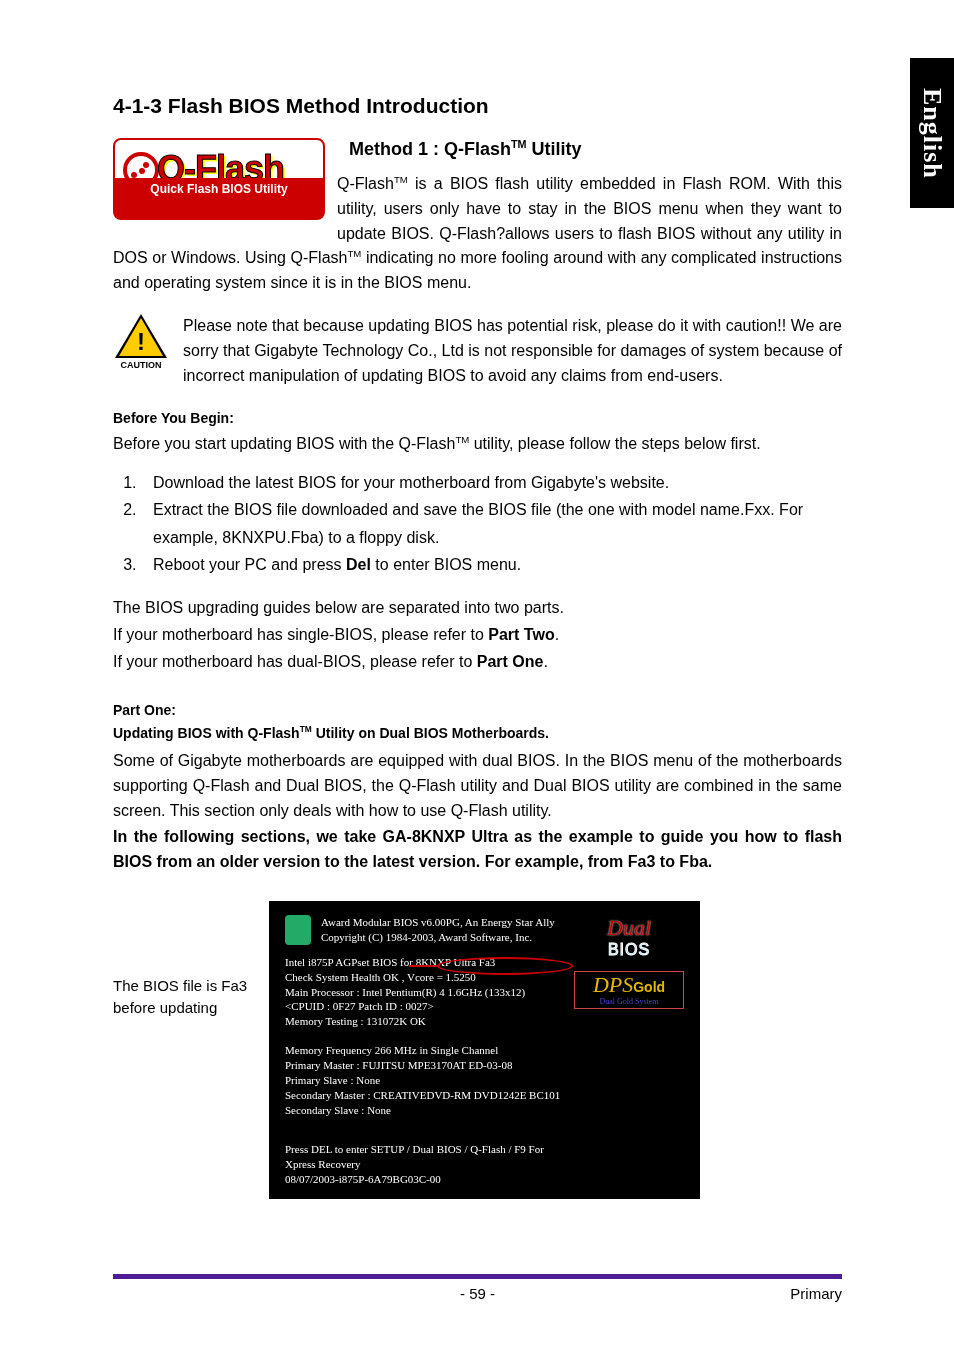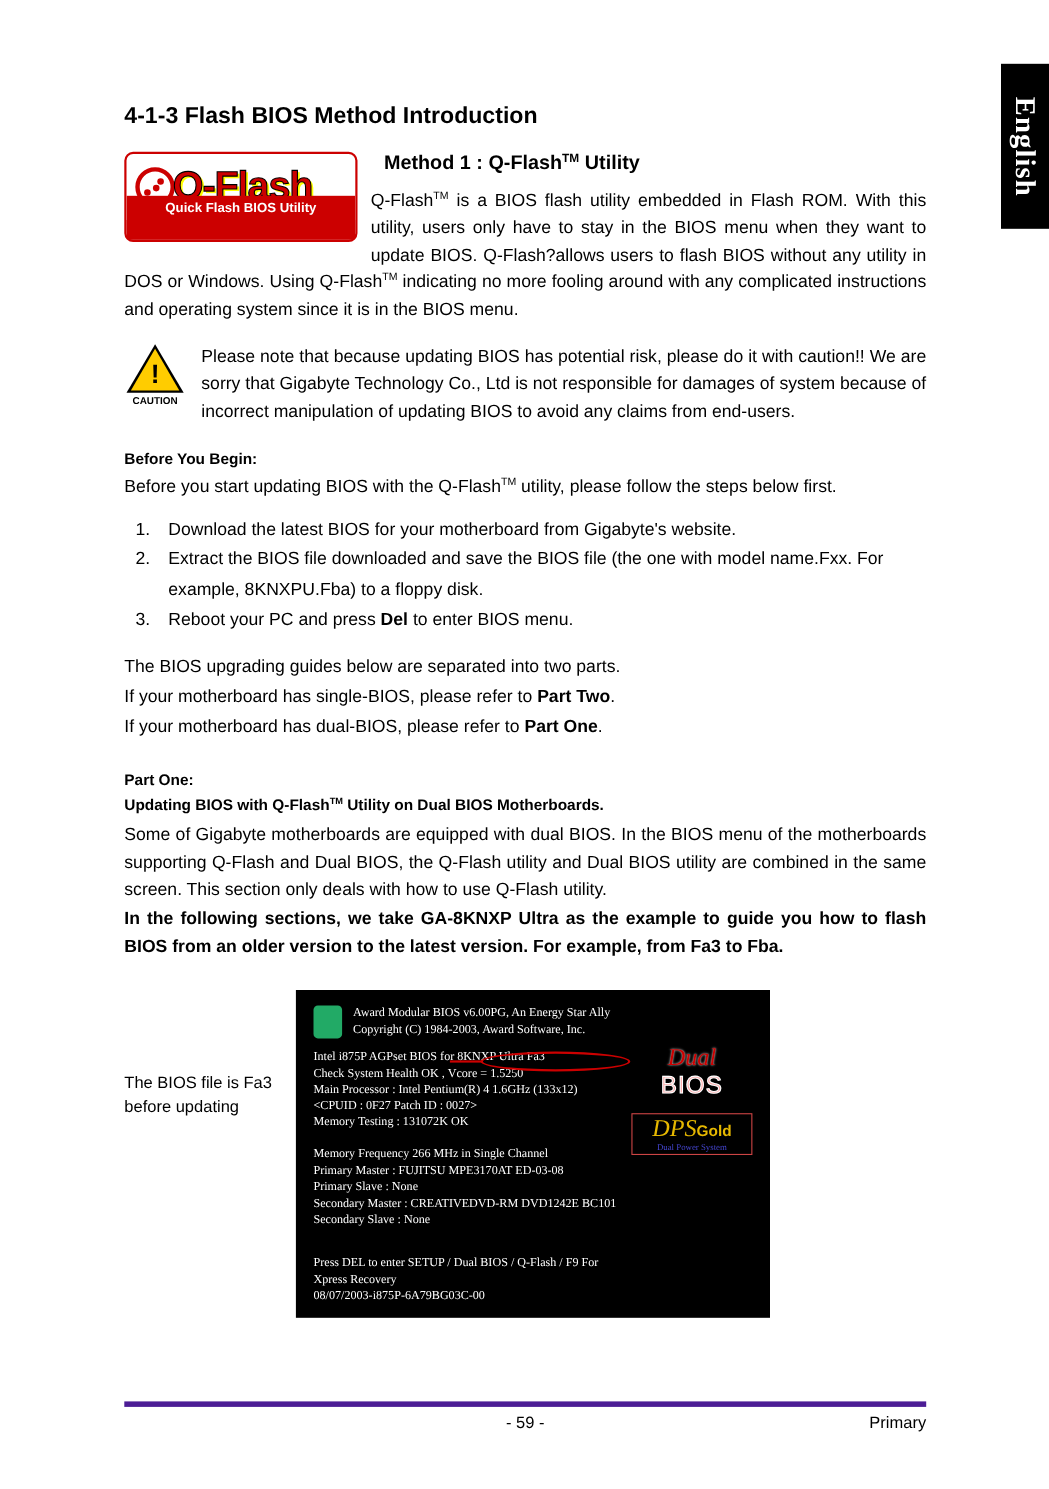--- a/index.html
+++ b/index.html
@@ -130,24 +130,23 @@
     content:"";position:absolute;left:-30px;top:6px;width:30px;height:2px;background:#c00;
   }
   .bios-screen .devs { margin-top:14px;line-height:1.35; }
   .bios-screen .footer { position:absolute;left:16px;bottom:12px;line-height:1.35;right:150px; }
   .bios-logo {
     position:absolute;right:16px;top:14px;text-align:center;width:110px;
   }
   .bios-logo .dual {
     font-family:"Brush Script MT",cursive;font-style:italic;font-size:22px;color:#c00;
     text-shadow:0 0 2px #fff;
-    margin-top:34px;
   }
   .bios-logo .biosw {
-    font-family:Impact,Arial Black,sans-serif;font-size:22px;color:#fca5a5;
+    font-family:Impact,Arial Black,sans-serif;font-size:16px;color:#7dd3fc;
     -webkit-text-stroke:1px #fff;letter-spacing:1px;
   }
   .bios-logo .dpsbox {
     margin-top:12px;border:1px solid #c44;padding:4px 2px 2px 2px;
   }
   .bios-logo .dps {
     font-family:"Brush Script MT",cursive;font-style:italic;color:#e6b800;font-size:22px;line-height:0.8;
   }
   .bios-logo .gold { font-family:Arial;font-weight:bold;font-size:14px;color:#e6b800;vertical-align:baseline; }
   .bios-logo .dpsub { font-size:8px;color:#44c;margin-top:2px; }
@@ -250,21 +249,21 @@
       <div class="footer">
         <div>Press DEL to enter SETUP / Dual BIOS / Q-Flash / F9 For Xpress Recovery</div>
         <div>08/07/2003-i875P-6A79BG03C-00</div>
       </div>
       <div class="callout"></div>
       <div class="bios-logo">
         <div class="dual">Dual</div>
         <div class="biosw">BIOS</div>
         <div class="dpsbox">
           <span class="dps">DPS</span><span class="gold">Gold</span>
-          <div class="dpsub">Dual Power System</div>
+          <div class="dpsub">Dual Gold System</div>
         </div>
       </div>
     </div>
   </div>
 
 </div>
 
 <div class="page-footer">
   <span></span>
   <span class="center">- 59 -</span>

